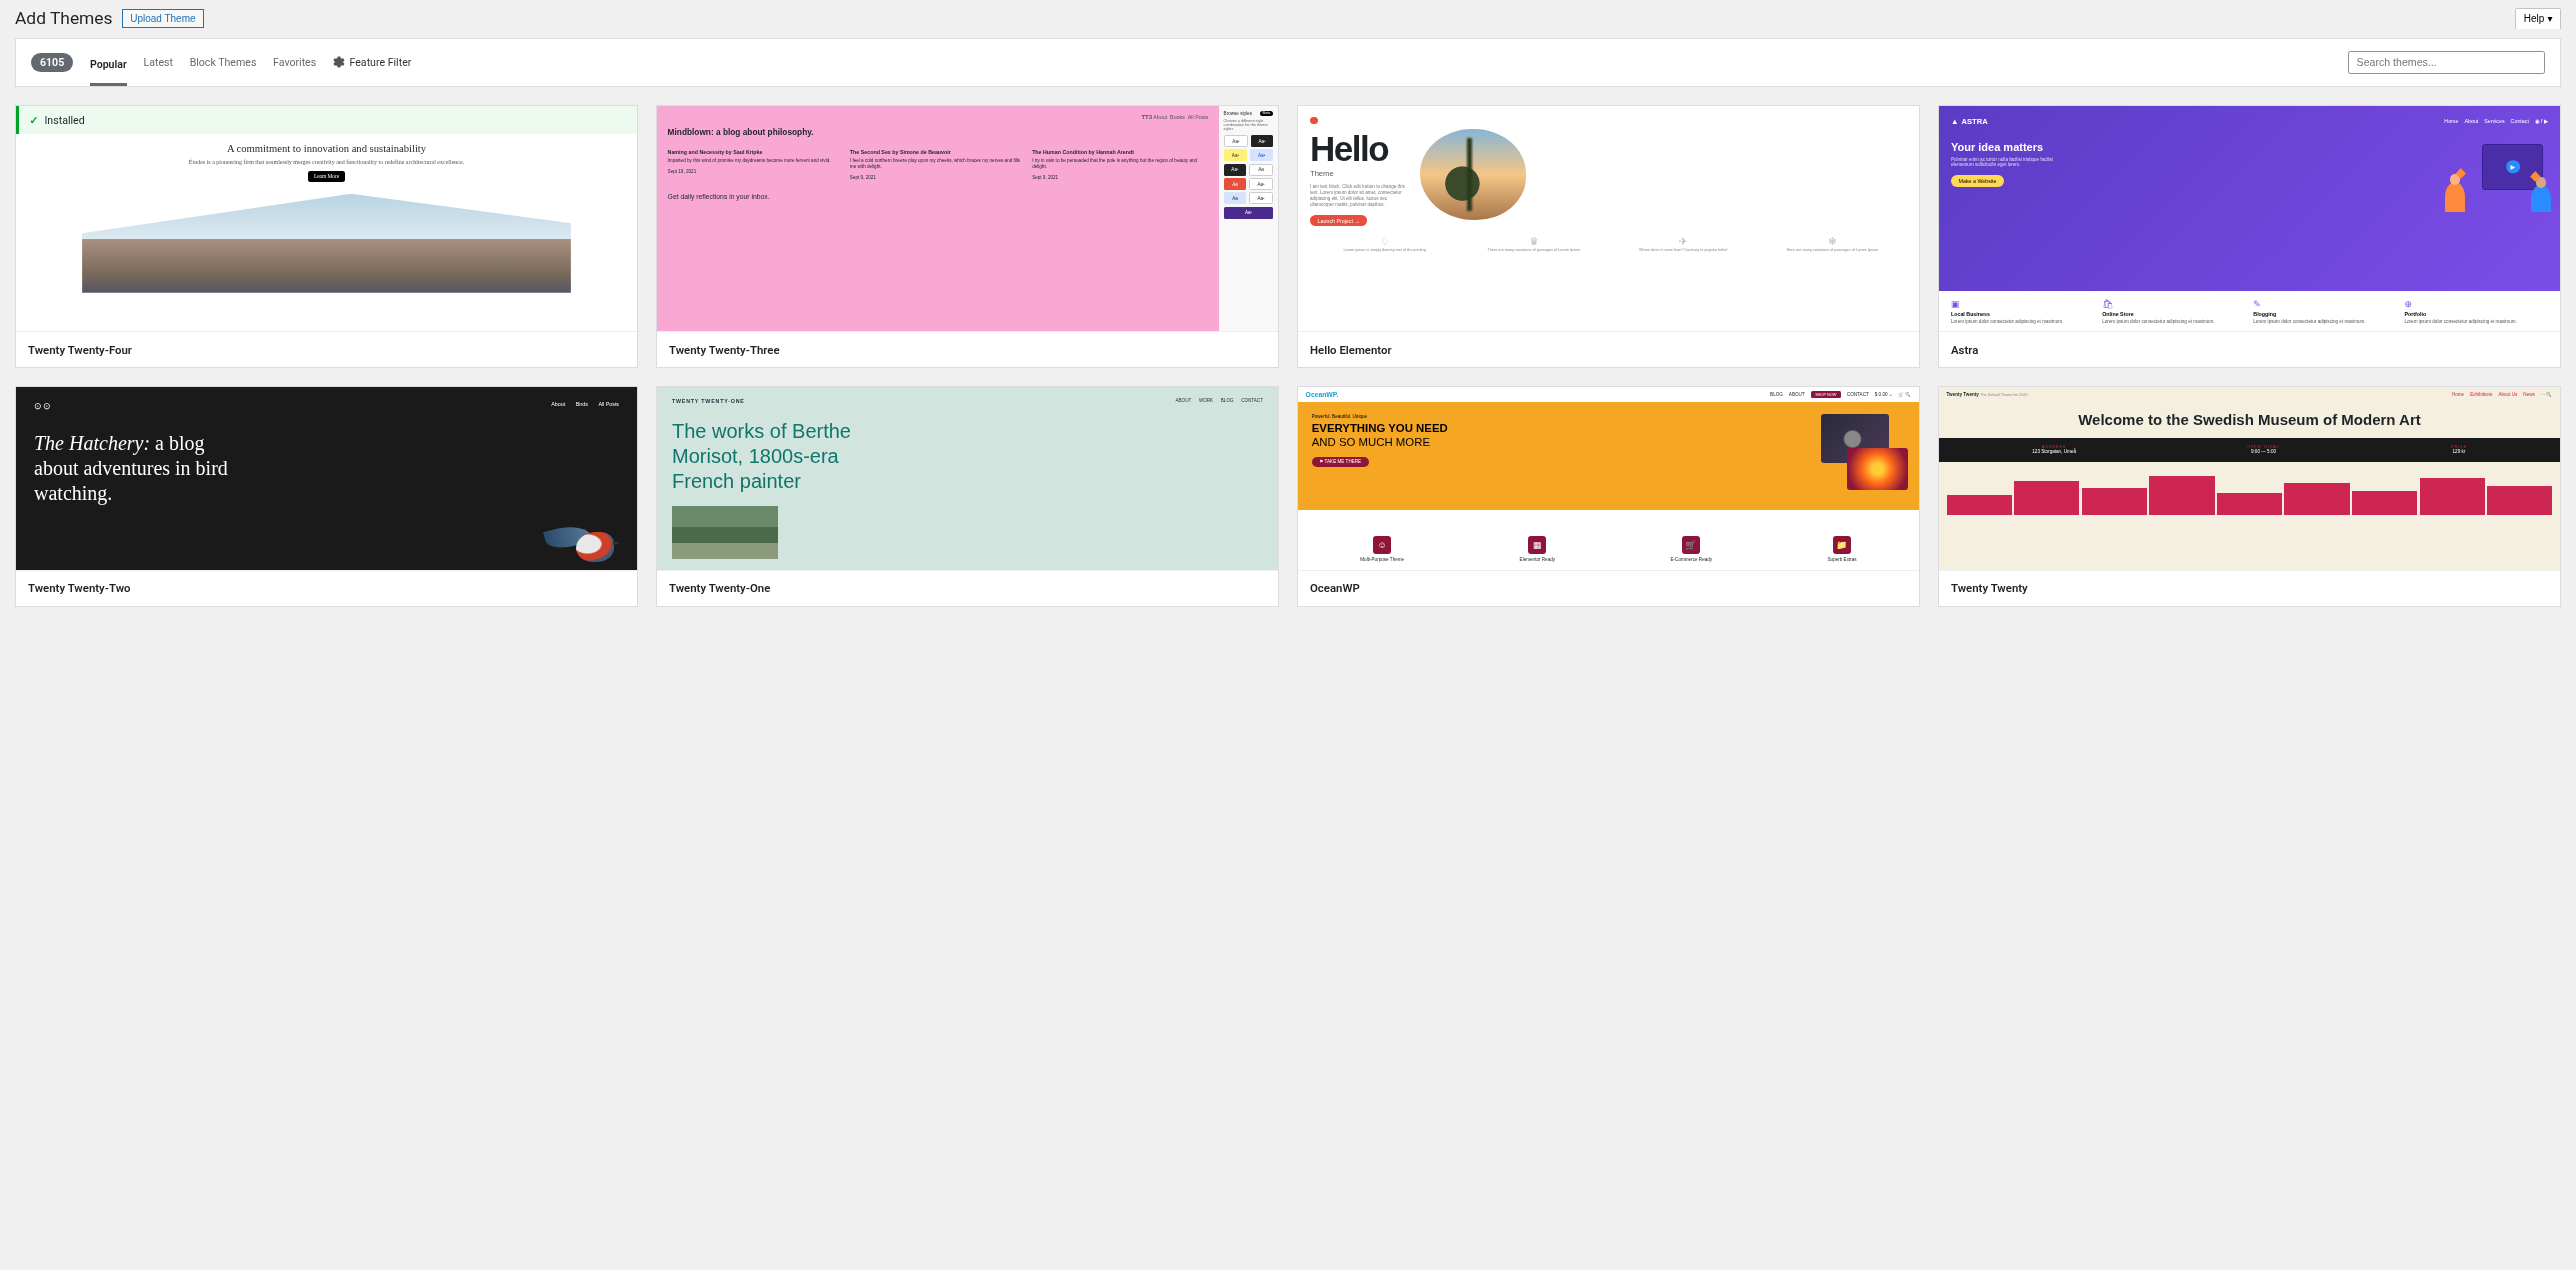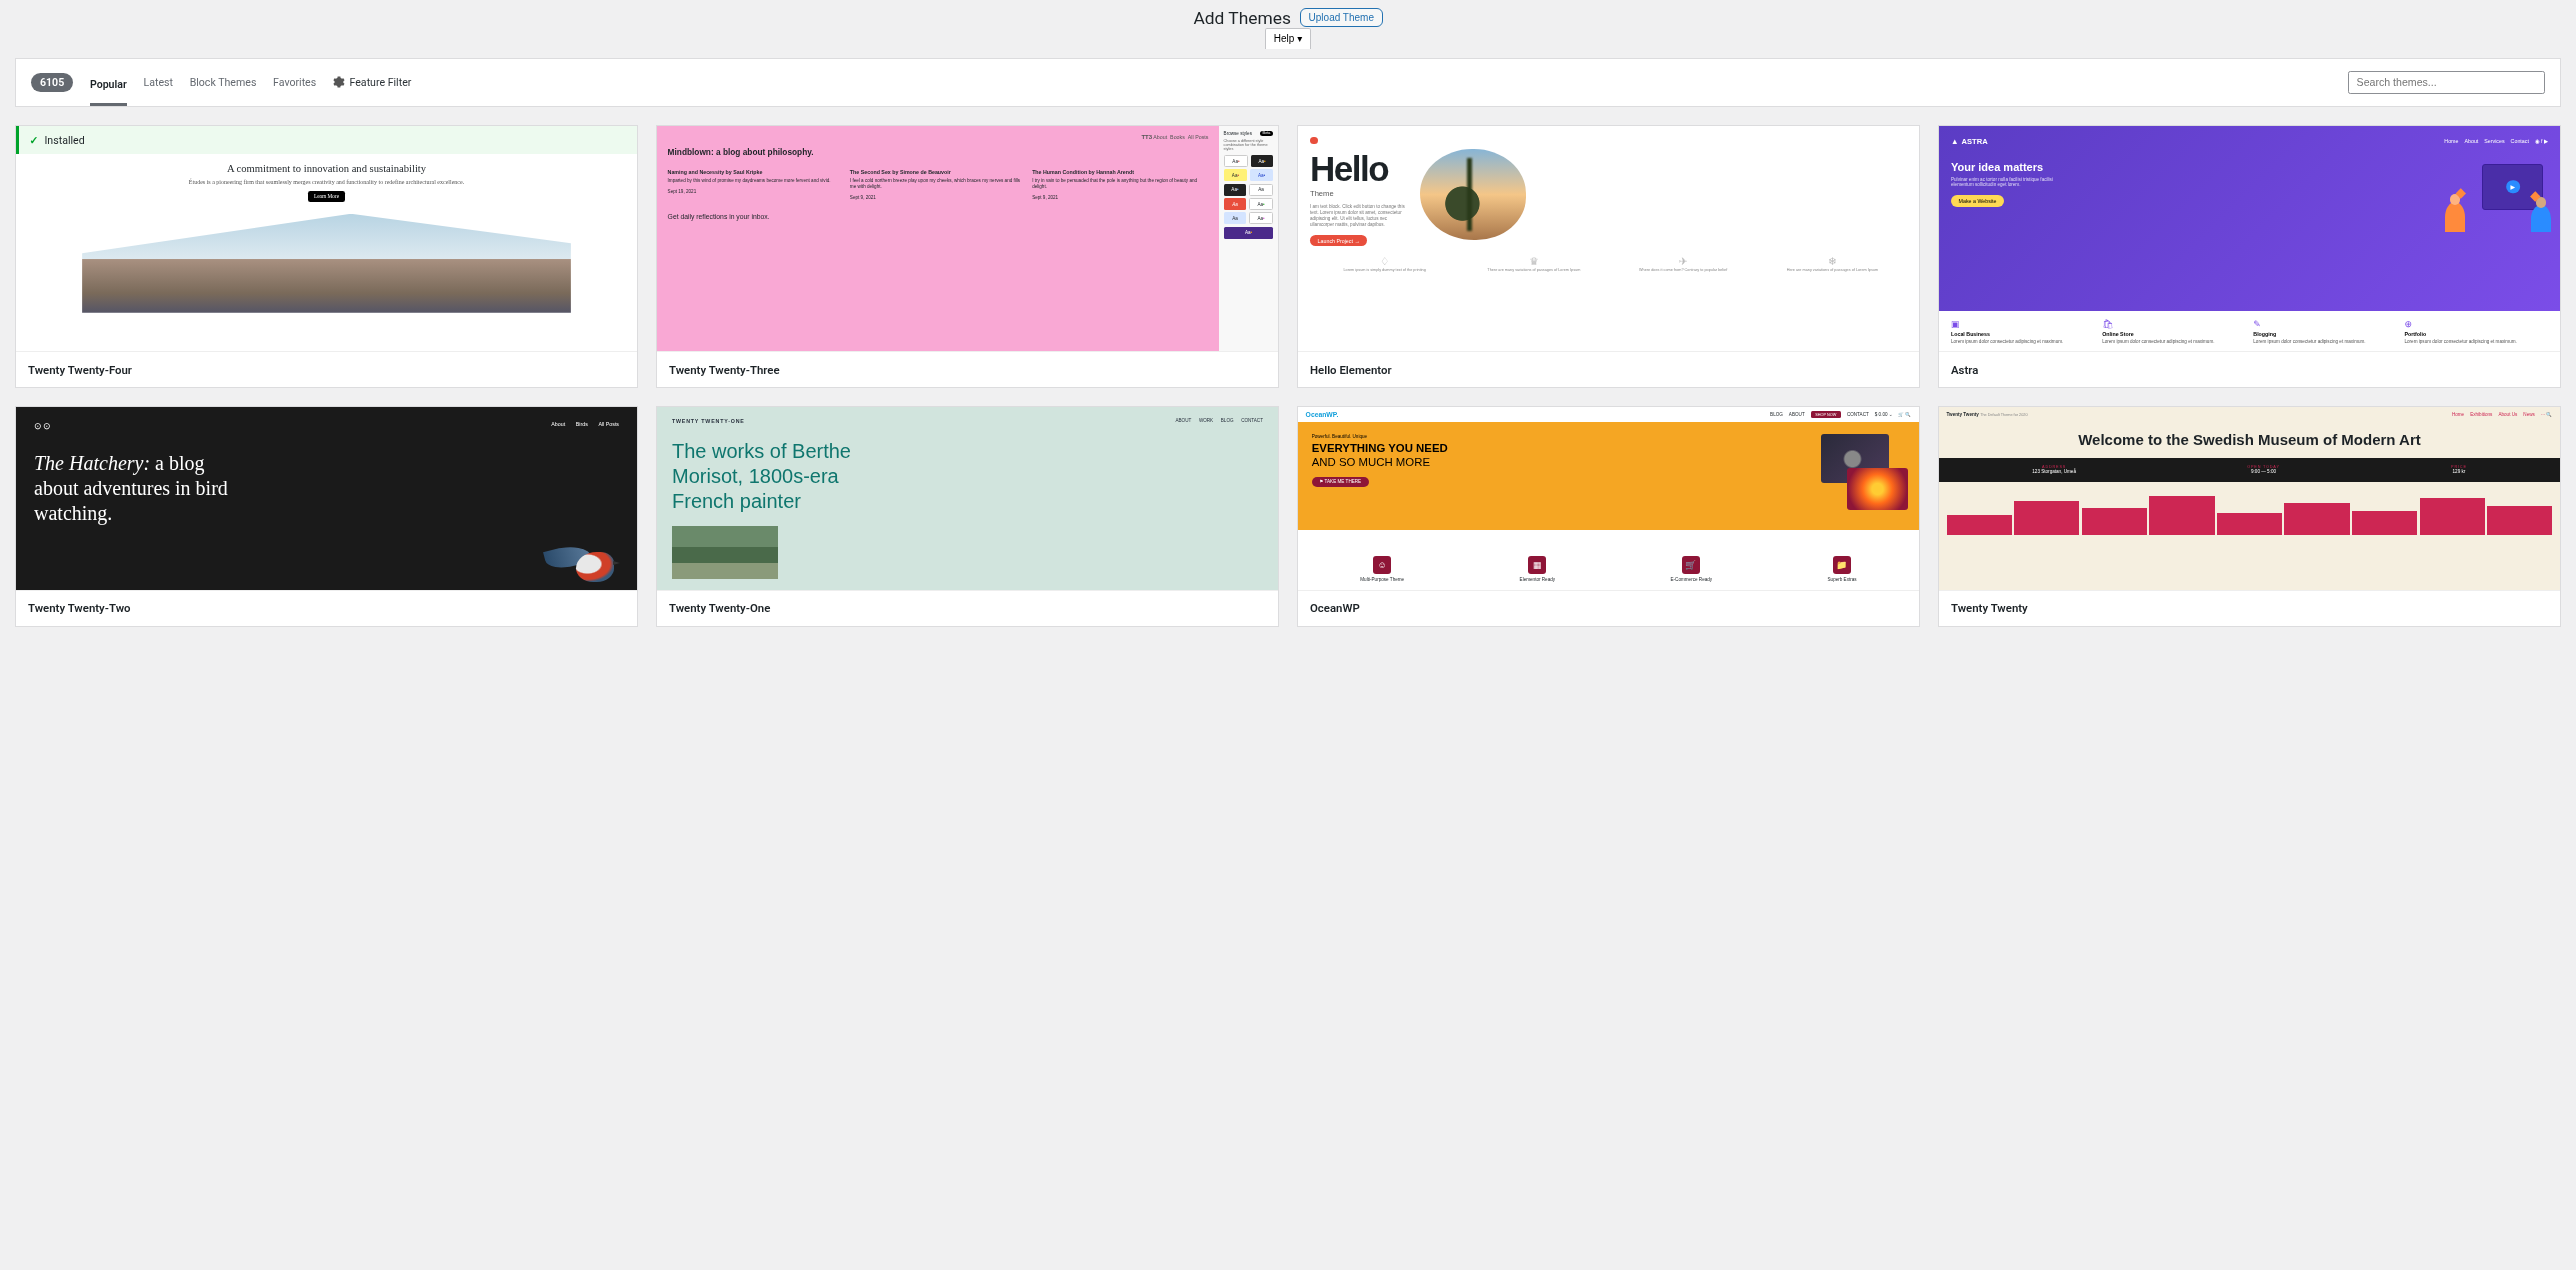--- a/index.html
+++ b/index.html
@@ -6,27 +6,26 @@
   body {
     font-family: -apple-system, BlinkMacSystemFont, "Segoe UI", Roboto, sans-serif;
     background: #f0f0f1;
     color: #1d2327;
     font-size: 10px;
   }
   .wrap { padding: 7.6px 15px 15px 15px; }
   .header-row {
     display: flex; align-items: center; justify-content: space-between;
     margin-bottom: 9px;
-    flex-direction: column;
   }
   .header-left { display: flex; align-items: center; gap: 9px; }
   h1 { font-size: 17.4px; font-weight: 400; }
   .upload-btn {
     border: 0.8px solid #2271b1; color: #2271b1; background: #f6f7f7;
-    padding: 3px 7.6px; border-radius: 6px; font-size: 10px; cursor: pointer;
+    padding: 3px 7.6px; border-radius: 0; font-size: 10px; cursor: pointer;
   }
   .help-tab {
     border: 0.8px solid #c3c4c7; border-bottom: none; background: #fff;
     padding: 4.6px 7.6px; font-size: 10px; cursor: pointer;
     display: flex; align-items: flex-start; gap: 3px;
     border-radius: 2.3px 2.3px 0 0;
   }
   .filter-bar {
     background: #fff; border: 0.8px solid #dcdcde;
     padding: 12px 15px;

